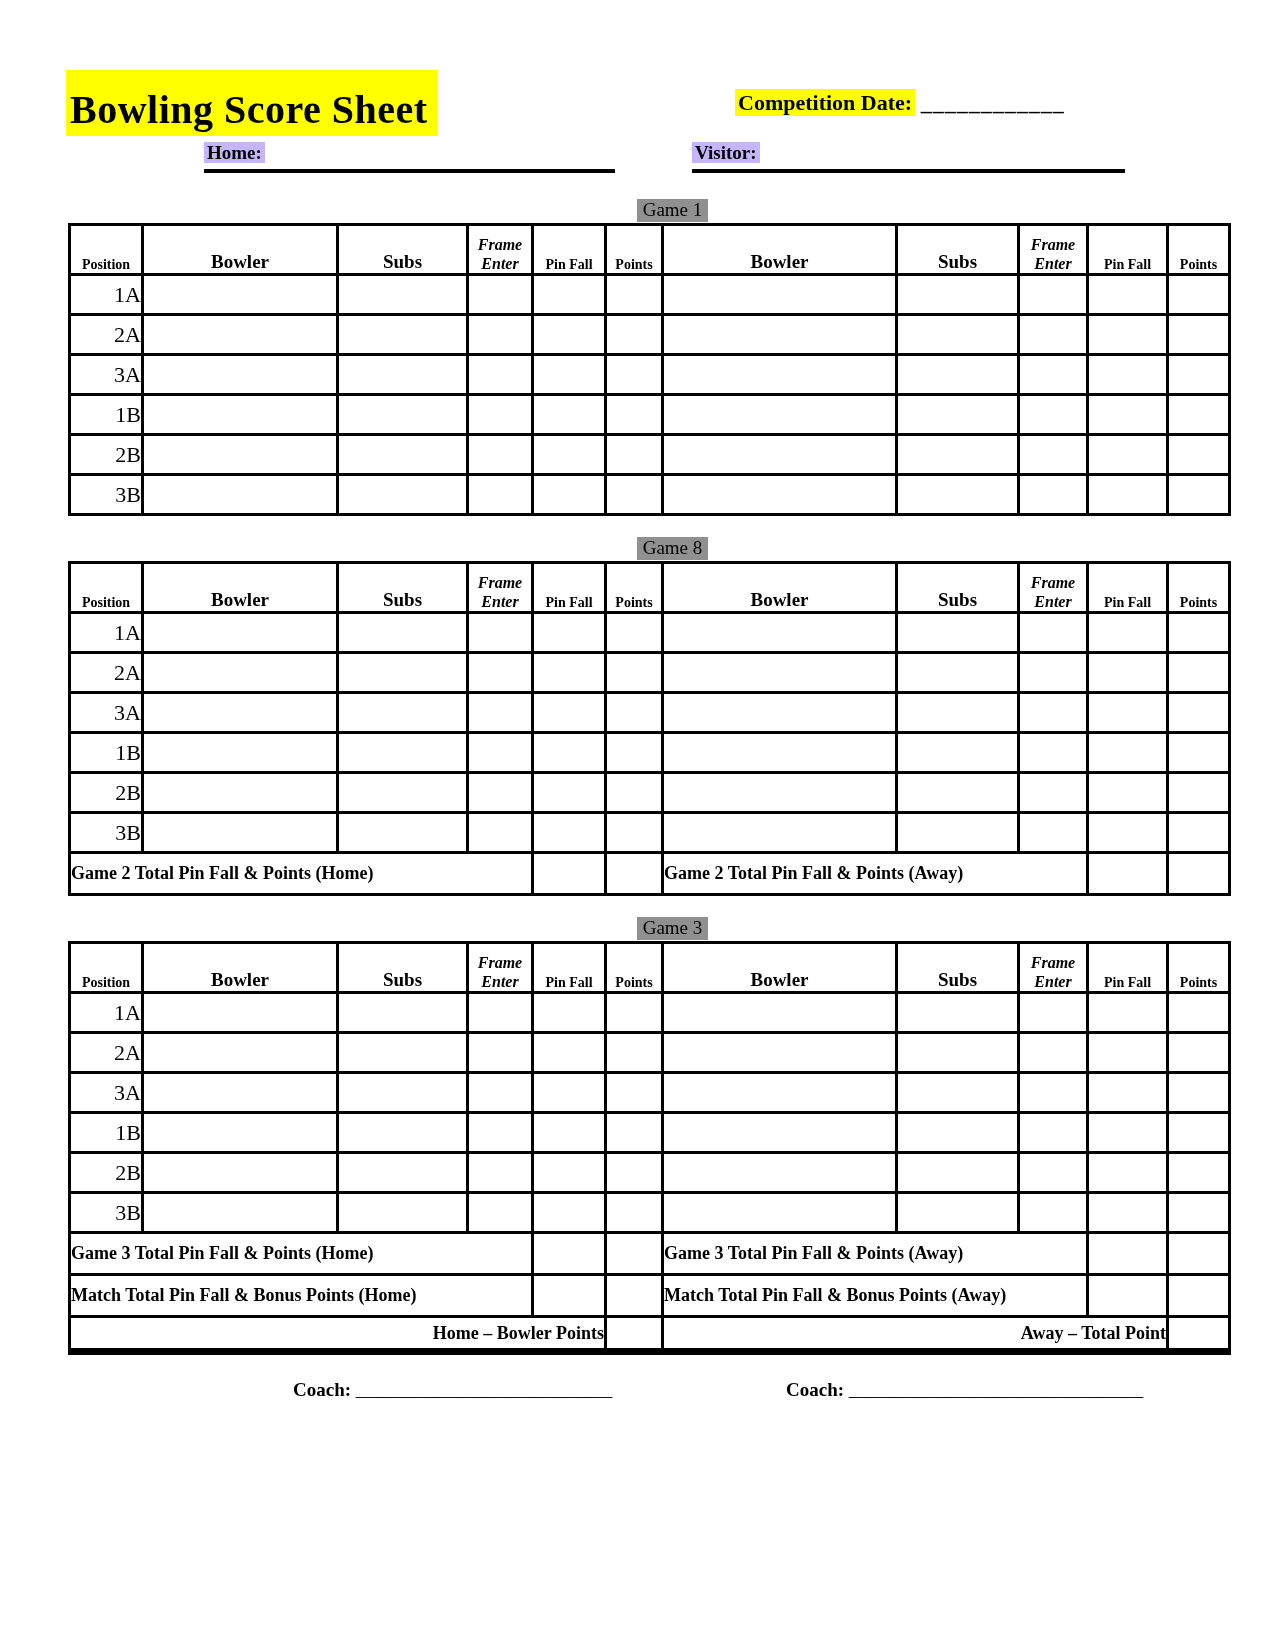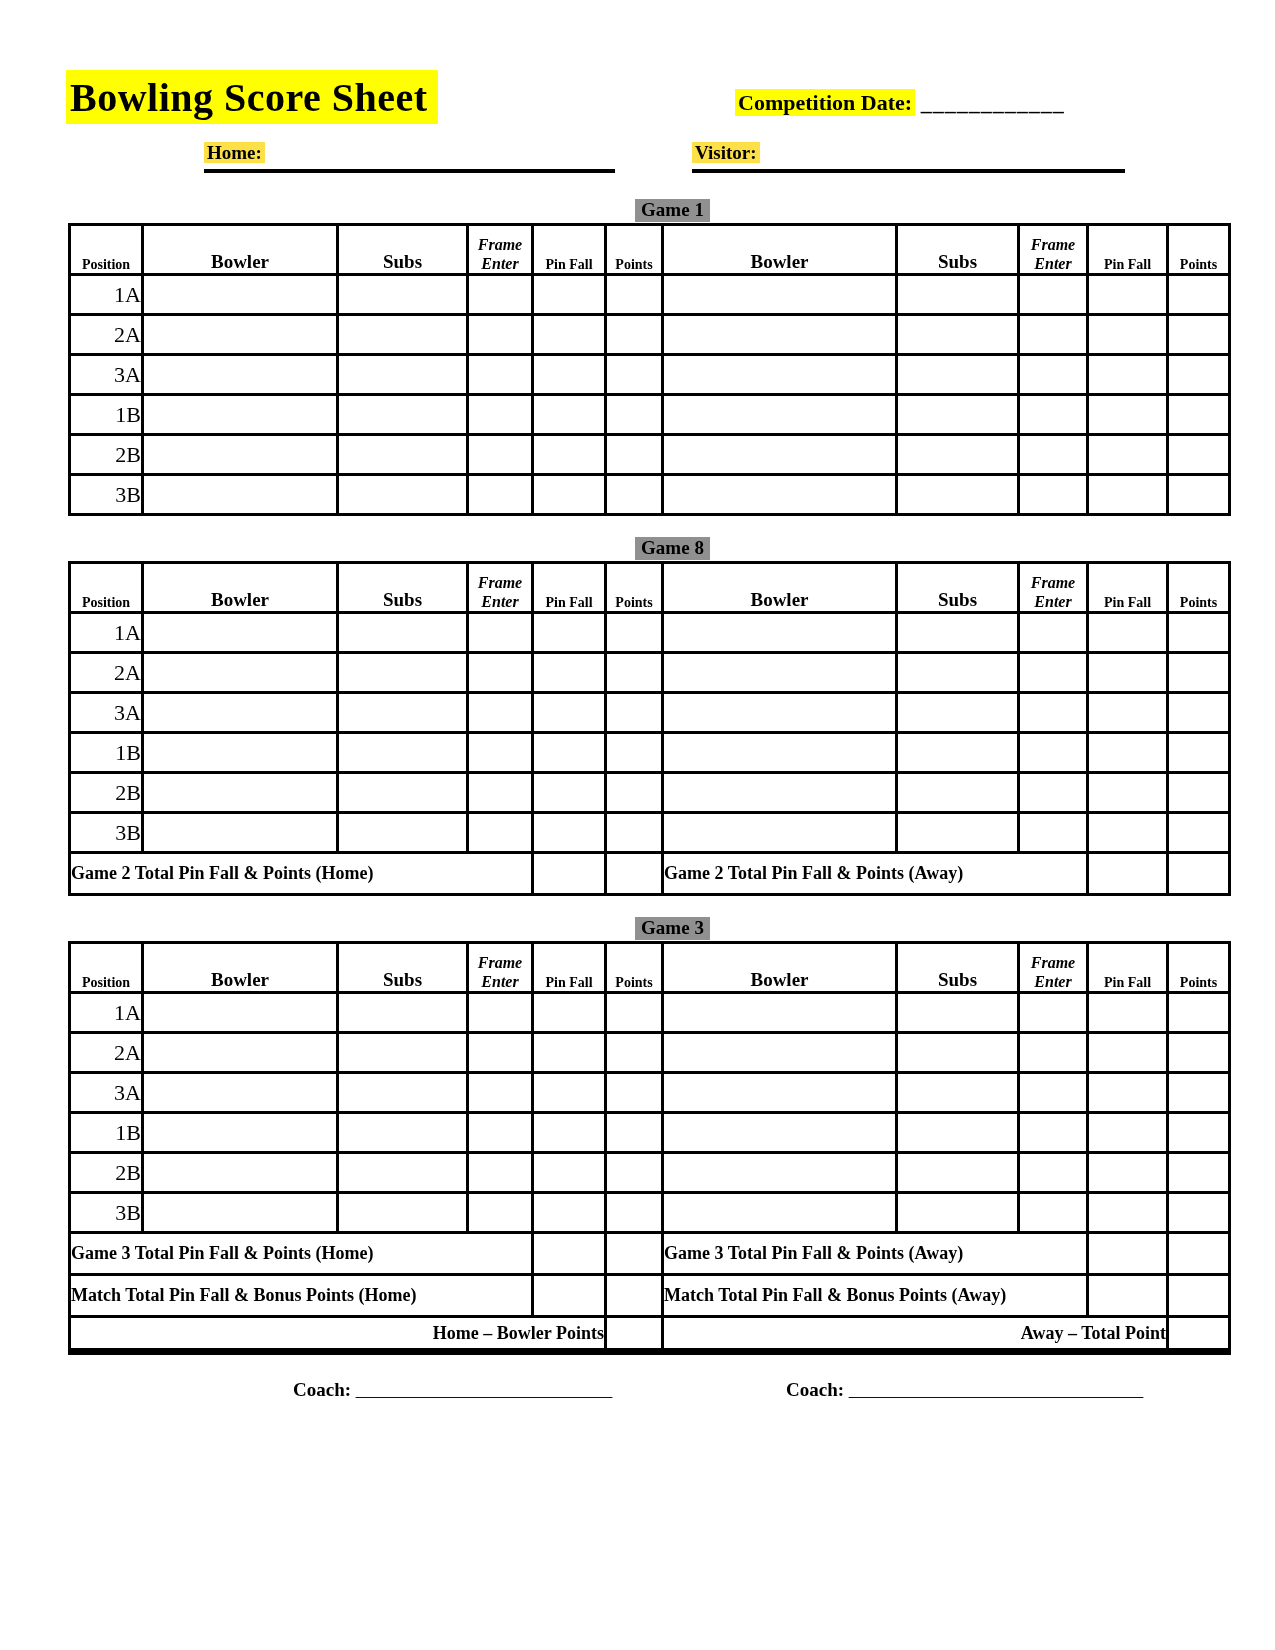--- a/index.html
+++ b/index.html
@@ -15,48 +15,48 @@
 
   
   .top { position: relative; height: 58px; margin-top: 70px; }
   .title {
     display: inline-block;
     margin-left: 66px;
     background: #ffff00;
     font-size: 40px;
     font-weight: bold;
     line-height: 1.1;
-    padding: 6px 10px 4px 4px;
+    padding: 18px 10px 4px 4px;
     letter-spacing: 0.5px;
   }
   .comp-date {
     position: absolute; left: 735px; top: 20px;
     font-size: 22px; font-weight: bold; white-space: nowrap;
   }
   .comp-date .hl { background: #ffff00; padding: 1px 3px; }
   .comp-date .blank { letter-spacing: 1px; }
 
   
   .teams-row { position: relative; height: 36px; margin-top: 14px; }
   .team-line {
     position: absolute; top: 0; height: 31px;
     border-bottom: 4px solid #000;
     font-size: 19px; font-weight: bold;
   }
-  .team-line .hl { background: #fde047; padding: 0 3px; }
+  .team-line .hl { background: #c4b5fd; padding: 0 3px; }
   .home-line { left: 204px; width: 411px; }
   .visitor-line { left: 692px; width: 433px; }
 
   
   #games { margin-left: 68px; width: 1163px; }
   .game-label-wrap { text-align: center; margin-top: 21px; margin-bottom: 1px; }
   .game-label {
     display: inline-block;
     background: #909090;
-    font-size: 19px; font-weight: bold;
+    font-size: 19px; font-weight: normal;
     padding: 0 6px 1px 6px;
     margin-left: 46px;
   }
   table.game {
     border-collapse: collapse;
     table-layout: fixed;
     width: 1163px;
     background: #fff;
   }
   table.game.last { border-bottom: 7px solid #000; }

